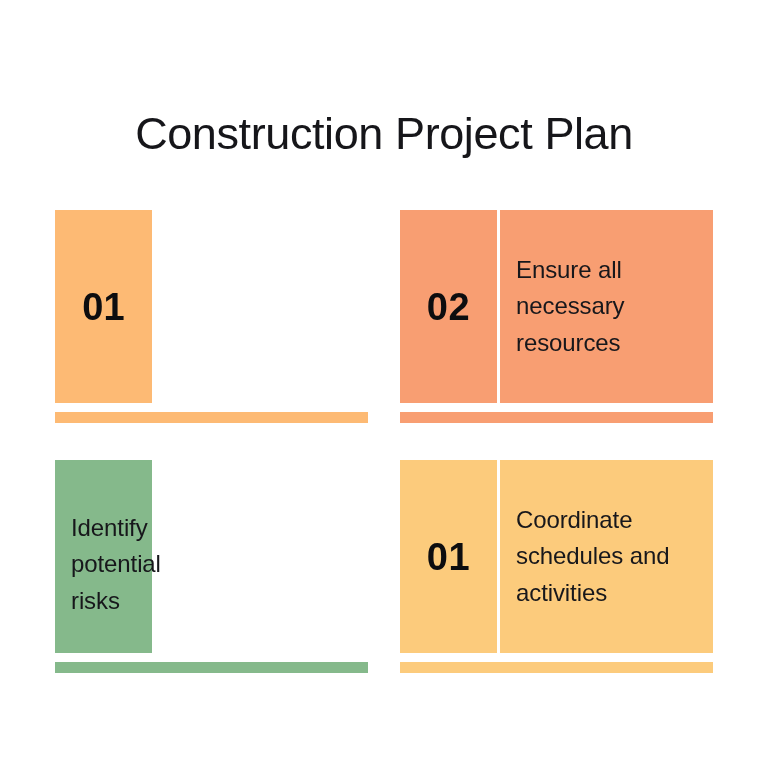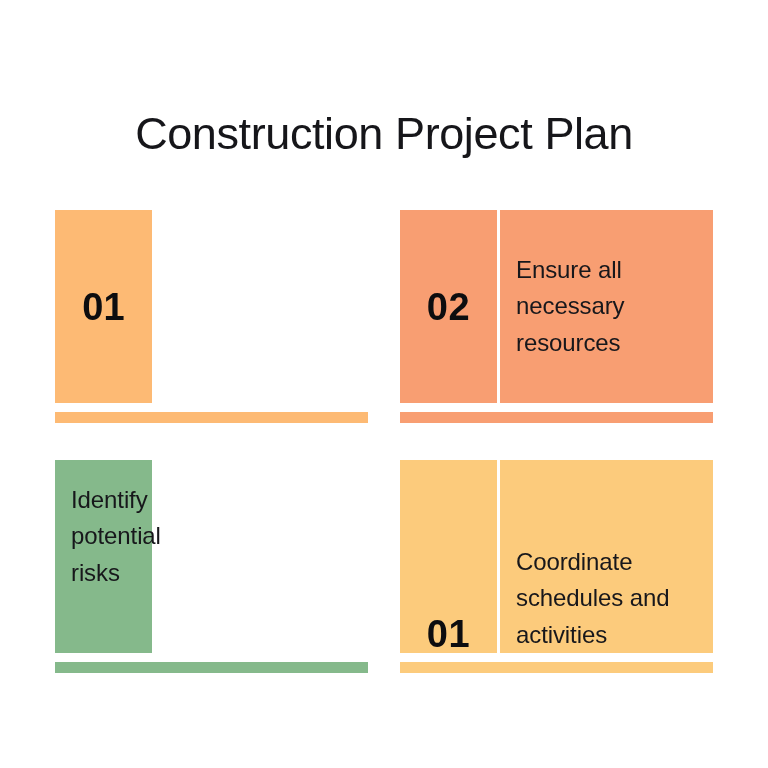--- a/index.html
+++ b/index.html
@@ -93,24 +93,24 @@
     left: 0;
     bottom: 0;
     width: 313px;
     height: 11px;
   }
 
   
   .card-1 .num-panel, .card-1 .text-panel, .card-1 .accent-bar { background: #fdba74; }
   .card-2 .num-panel, .card-2 .text-panel, .card-2 .accent-bar { background: #f89e72; }
   .card-3 .num-panel, .card-3 .text-panel, .card-3 .accent-bar { background: #85b98b; }
-  .card-4 .num-panel, .card-4 .text-panel, .card-4 .accent-bar { background: #fccb7c; align-items: flex-end; }
+  .card-4 .num-panel, .card-4 .text-panel, .card-4 .accent-bar { background: #fccb7c; }
 
   
-  .card-3 .text-panel { align-items: flex-start; padding-top: 22px; }
+  .card-3 .text-panel { align-items: flex-start; padding-top: 50px; }
 </style>
 </head>
 <body>
 
 <h1 id="page-title">Construction Project Plan</h1>
 
 <div id="cards">
 
   <div class="card card-1">
     <div class="card-body">

